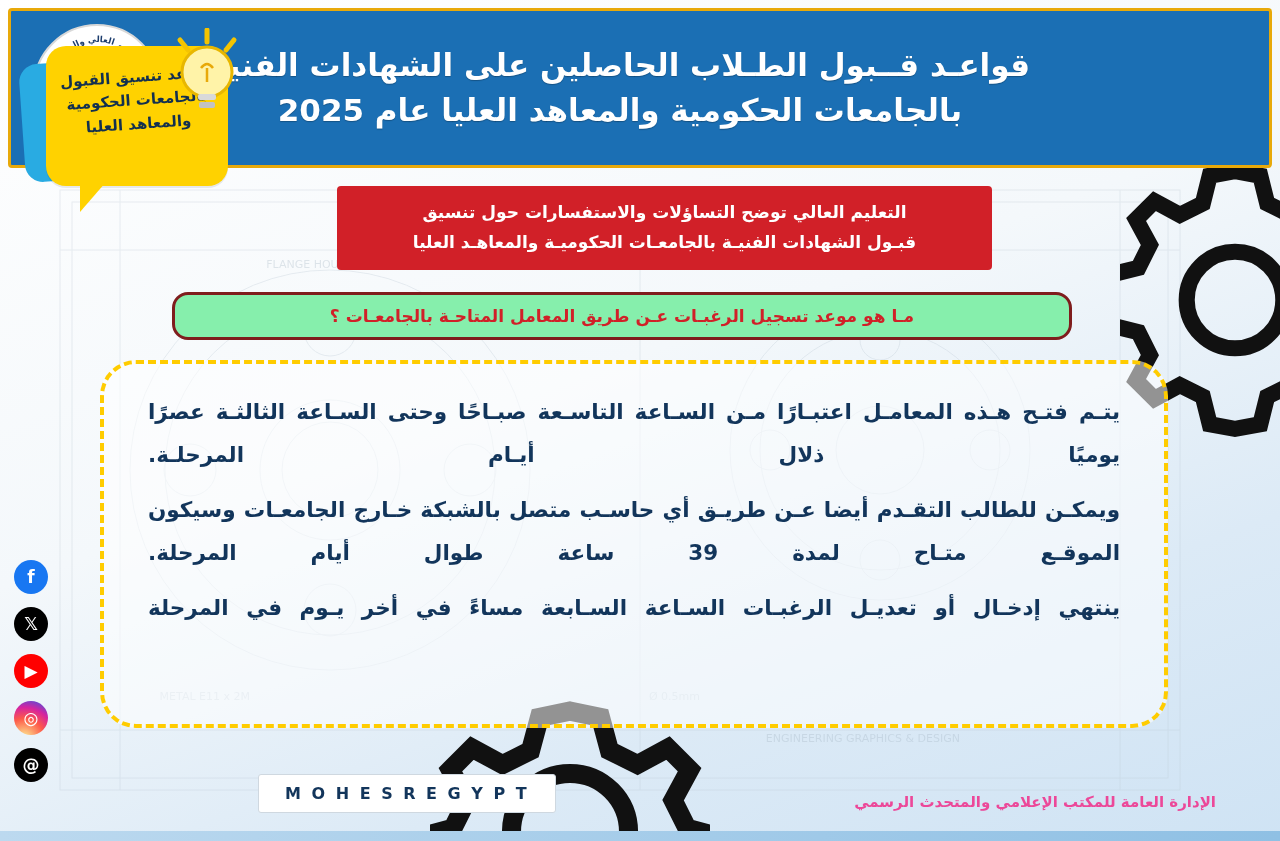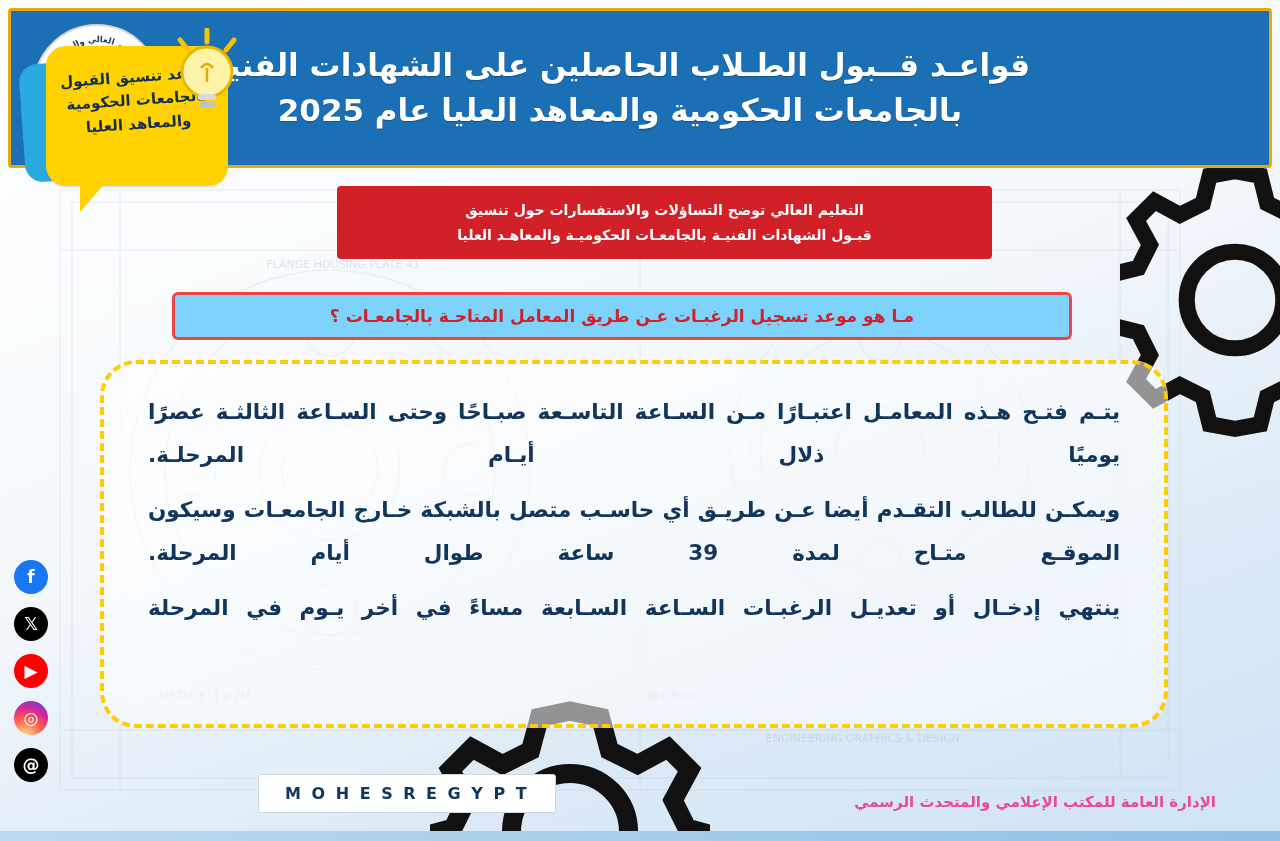--- a/index.html
+++ b/index.html
@@ -96,30 +96,30 @@
   .bulb {
     position: absolute; left: 150px; top: 22px; width: 78px; height: 96px; z-index: 5;
   }
 
   
   .red-banner {
     position: absolute; top: 186px; right: 288px; width: 655px;
     background: #d12028; color: #fff;
     border-radius: 4px;
     padding: 12px 18px;
-    text-align: center; font-weight: bold; font-size: 14px; line-height: 1.75;
+    text-align: center; font-weight: bold; font-size: 17px; line-height: 1.75;
   }
   .red-banner span { display: block; }
 
   
   .question-box {
     position: absolute; top: 292px; right: 208px; width: 900px;
-    background: #7dd3fc;
-    border: 3px solid #ef4444;
-    border-radius: 6px;
+    background: #86efac;
+    border: 3px solid #7f1d1d;
+    border-radius: 16px;
     padding: 11px 16px;
     text-align: center;
     color: #d12028; font-weight: bold; font-size: 17px;
   }
 
   
   .answer-panel {
     position: absolute; top: 360px; right: 112px; left: 100px;
     height: 368px;
     border: 4px dashed #ffcc00;

